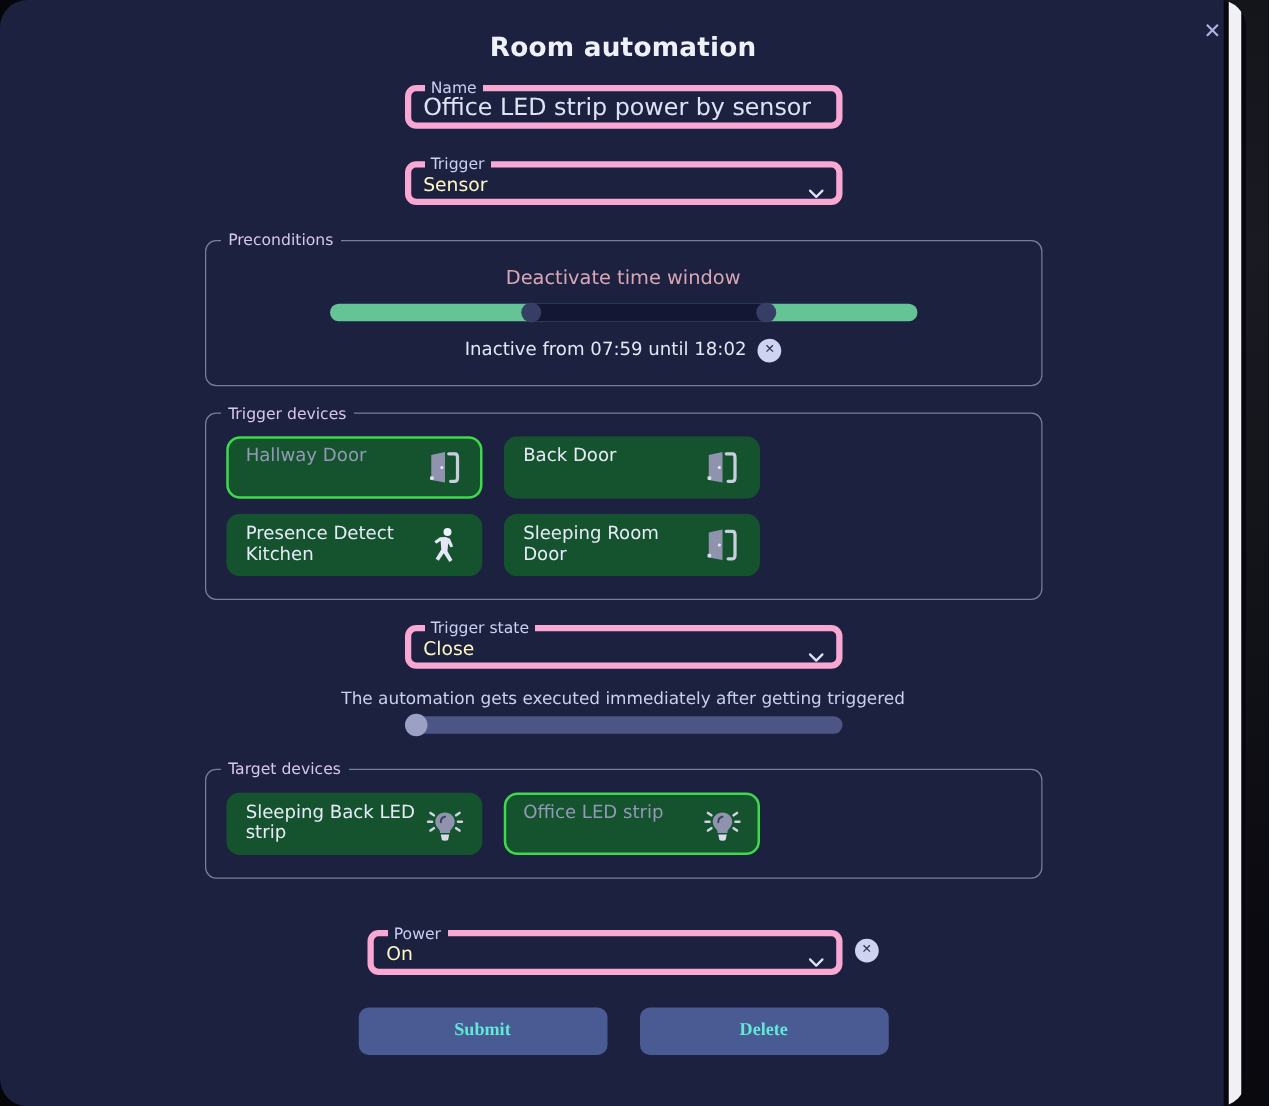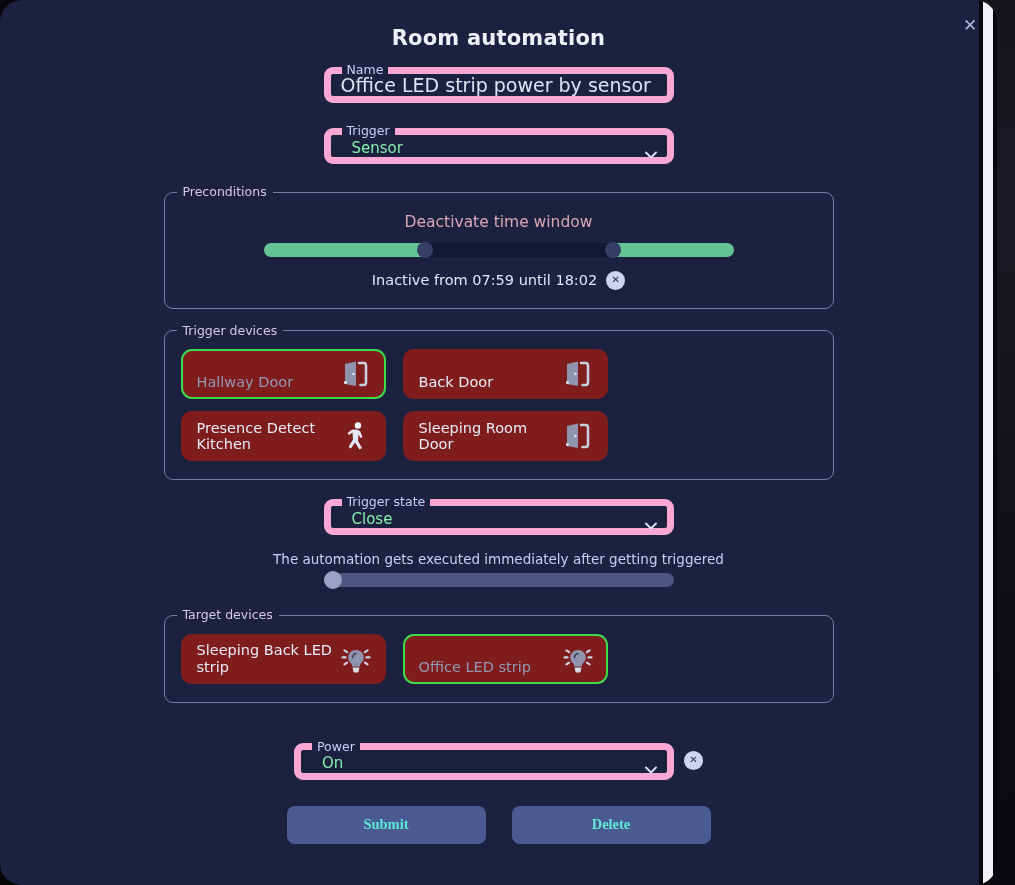--- a/index.html
+++ b/index.html
@@ -68,21 +68,21 @@
   }
 
   .form {
     width: 997px;
     padding-top: 14px;
   }
 
   
   .fset {
     position: relative;
-    border: 7px solid #f9a8d4;
+    border: 5px solid #f9a8d4;
     border-radius: 9px;
     margin: 0;
     padding: 0;
     background: transparent;
   }
   .fset > legend {
     margin-left: 11px;
     padding: 0 5px;
     font-size: 12.5px;
     color: #c9cff2;
@@ -108,29 +108,28 @@
     margin-top: -8px;
   }
 
   .fset.select-wrap { height: 39px; }
   .fset.select-wrap select {
     width: 100%;
     height: 35px;
     background: transparent;
     border: none;
     outline: none;
-    color: #86efac;
+    color: #fef9c3;
     font-size: 15px;
     font-family: "DejaVu Sans", sans-serif;
     padding: 0 39px 6px 10px;
     margin-top: -8px;
     -webkit-appearance: none;
     appearance: none;
     cursor: pointer;
-    margin-left: 11px;
   }
   .chev {
     position: absolute;
     right: 10px; top: 13px;
     width: 12px; height: 8px;
     pointer-events: none;
     color: #dfe3f5;
   }
 
   
@@ -212,25 +211,25 @@
   .chips {
     display: flex;
     flex-wrap: wrap;
     gap: 12px 17px;
     padding-top: 4px;
   }
   .chip {
     position: relative;
     width: 205px;
     min-height: 44px;
-    background: #7f1d1d;
+    background: #14532d;
     border: 2px solid transparent;
     border-radius: 11px;
     display: flex;
-    align-items: flex-end;
+    align-items: flex-start;
     justify-content: space-between;
     padding: 6px 11px 6px 14px;
     cursor: pointer;
   }
   .chip.selected { border-color: #3ddb4a; }
   .chip .chip-label {
     color: #e7eaf8;
     font-size: 14.5px;
     line-height: 1.15;
     max-width: 140px;

